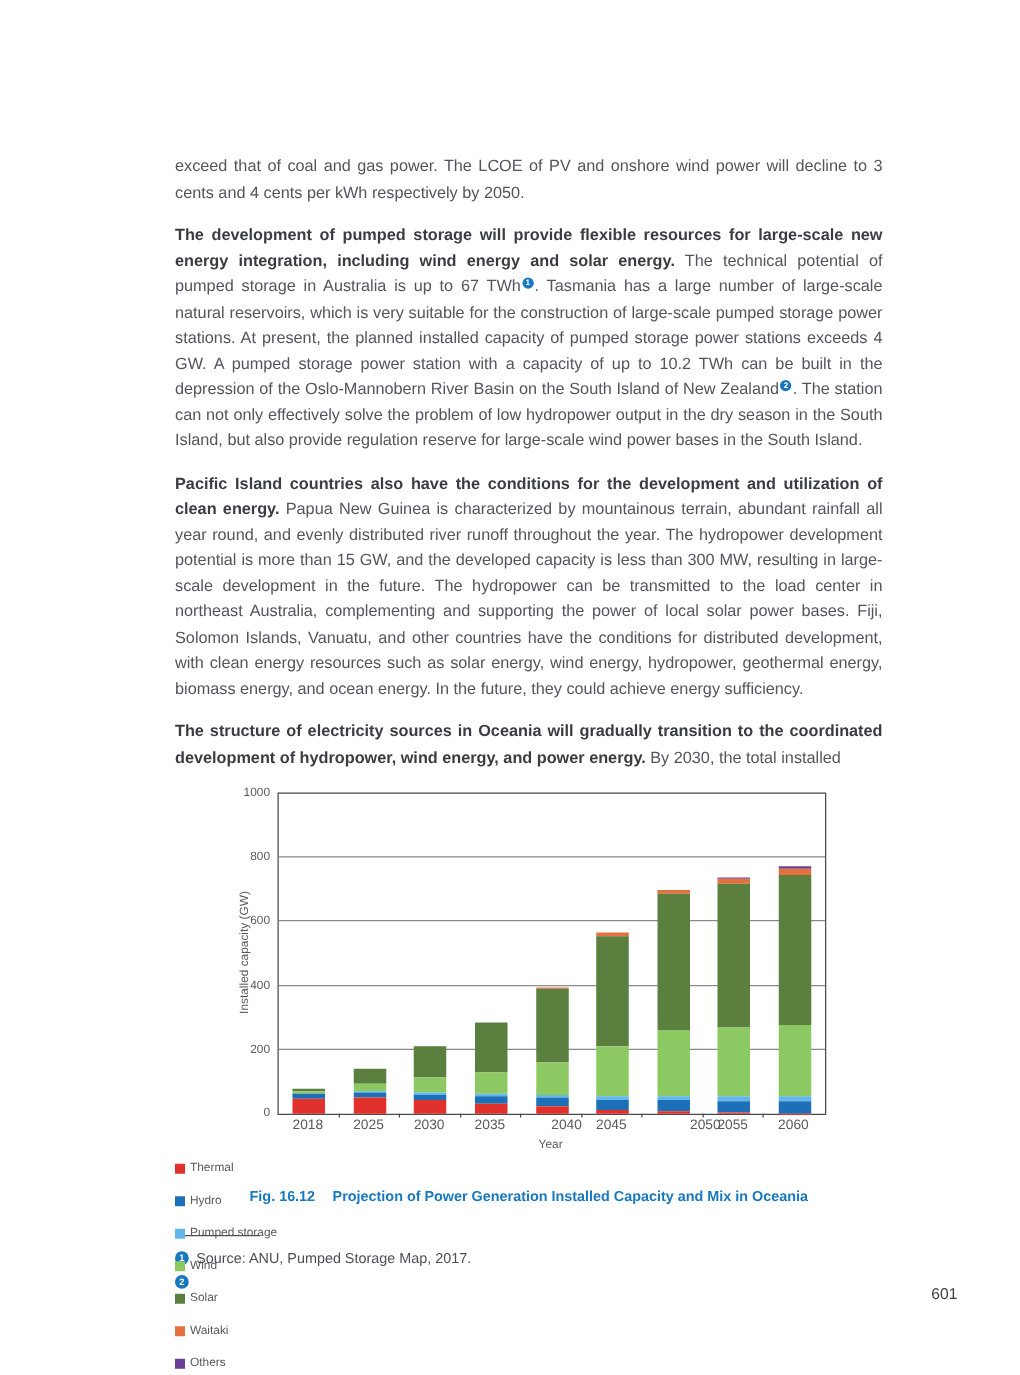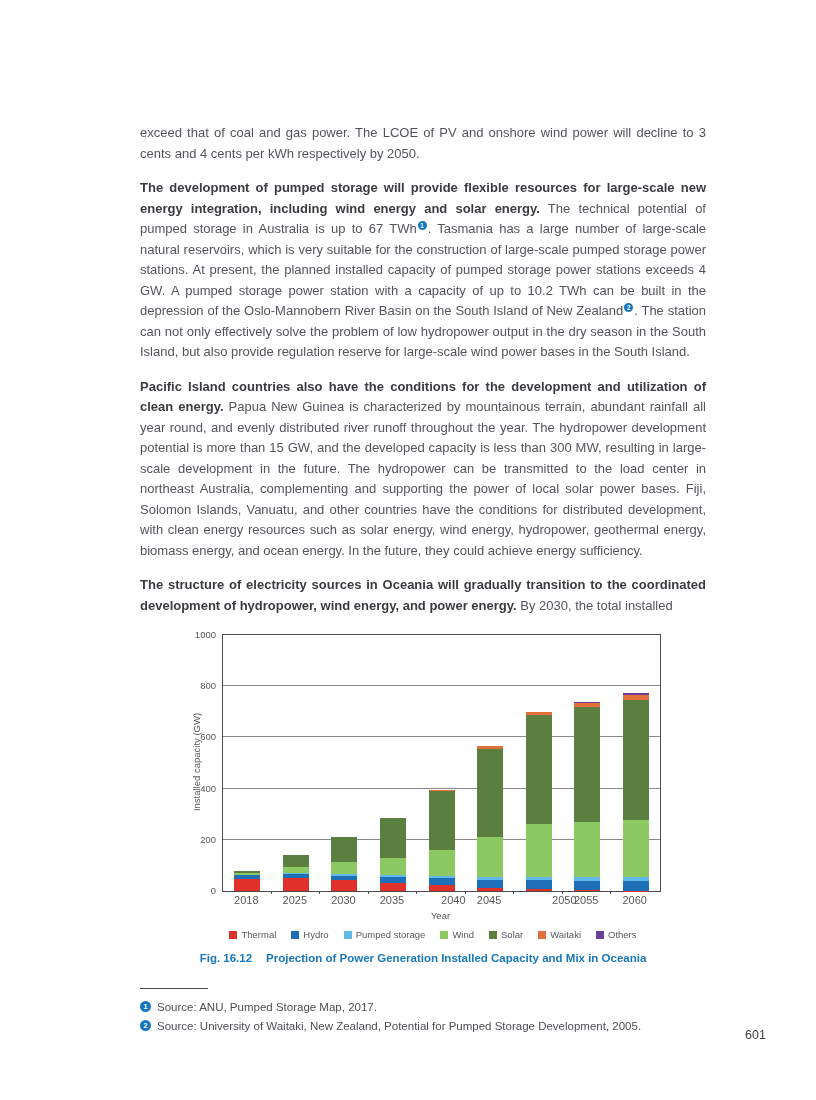--- a/index.html
+++ b/index.html
@@ -20,22 +20,22 @@
   .y-labels span{position:absolute;right:0;font-size:9.5px;color:#58595b;}
   .plot{position:absolute;left:82px;top:4px;width:437px;height:256px;
         border:1px solid #4a4a4c;background:#ffffff;}
   .gridline{position:absolute;left:0;width:100%;height:1px;background:#8a8a8a;}
   .bar{position:absolute;bottom:0;width:26px;display:flex;flex-direction:column-reverse;}
   .bar div{width:100%;}
   .xtick{position:absolute;width:1px;height:3px;background:#4a4a4c;top:261px;}
   .x-labels span{position:absolute;top:264px;text-align:center;font-size:11px;color:#58595b;}
   .x-title{position:absolute;left:82px;top:280px;width:437px;text-align:center;
            font-size:9.5px;color:#58595b;}
-  .legend{position:absolute;left:10px;top:299px;width:566px;display:flex;justify-content:center;
-          gap:15px;}
+  .legend{position:absolute;left:0;top:299px;width:566px;display:flex;justify-content:center;
+          gap:15px;flex-direction:column;}
   .legend .item{display:flex;align-items:center;gap:4px;font-size:9.5px;color:#58595b;}
   .legend .sw{width:8px;height:8px;display:inline-block;}
   .caption{position:absolute;left:0;top:322px;width:566px;text-align:center;
            font-size:11.5px;font-weight:bold;color:#1878be;}
   .caption .cap-label{margin-right:14px;}
   
   .footnotes{margin-top:18px;}
   .fn-rule{width:68px;border-top:1px solid #4b4b4d;margin:0 0 9px 0;}
   .fn-line{font-size:11.5px;line-height:19px;color:#4e4f55;display:flex;align-items:flex-start;gap:6px;}
   .fn-circle{flex:0 0 auto;display:inline-block;width:11px;height:11px;border-radius:50%;
@@ -198,19 +198,18 @@
       </div>
 
     <div class="footnotes">
       <div class="fn-rule"></div>
       <div class="fn-line">
           <span class="fn-circle">1</span>
           <span>Source: ANU, Pumped Storage Map, 2017.</span>
         </div>
       <div class="fn-line">
           <span class="fn-circle">2</span>
-          <span>Source: University of Waitaki, New Zealand, Potential for Pumped Storage Development, 2005.</span>
         </div>
     </div>
   </div>
 
   <div class="page-number">601</div>
 </div>
 
 </body></html>

